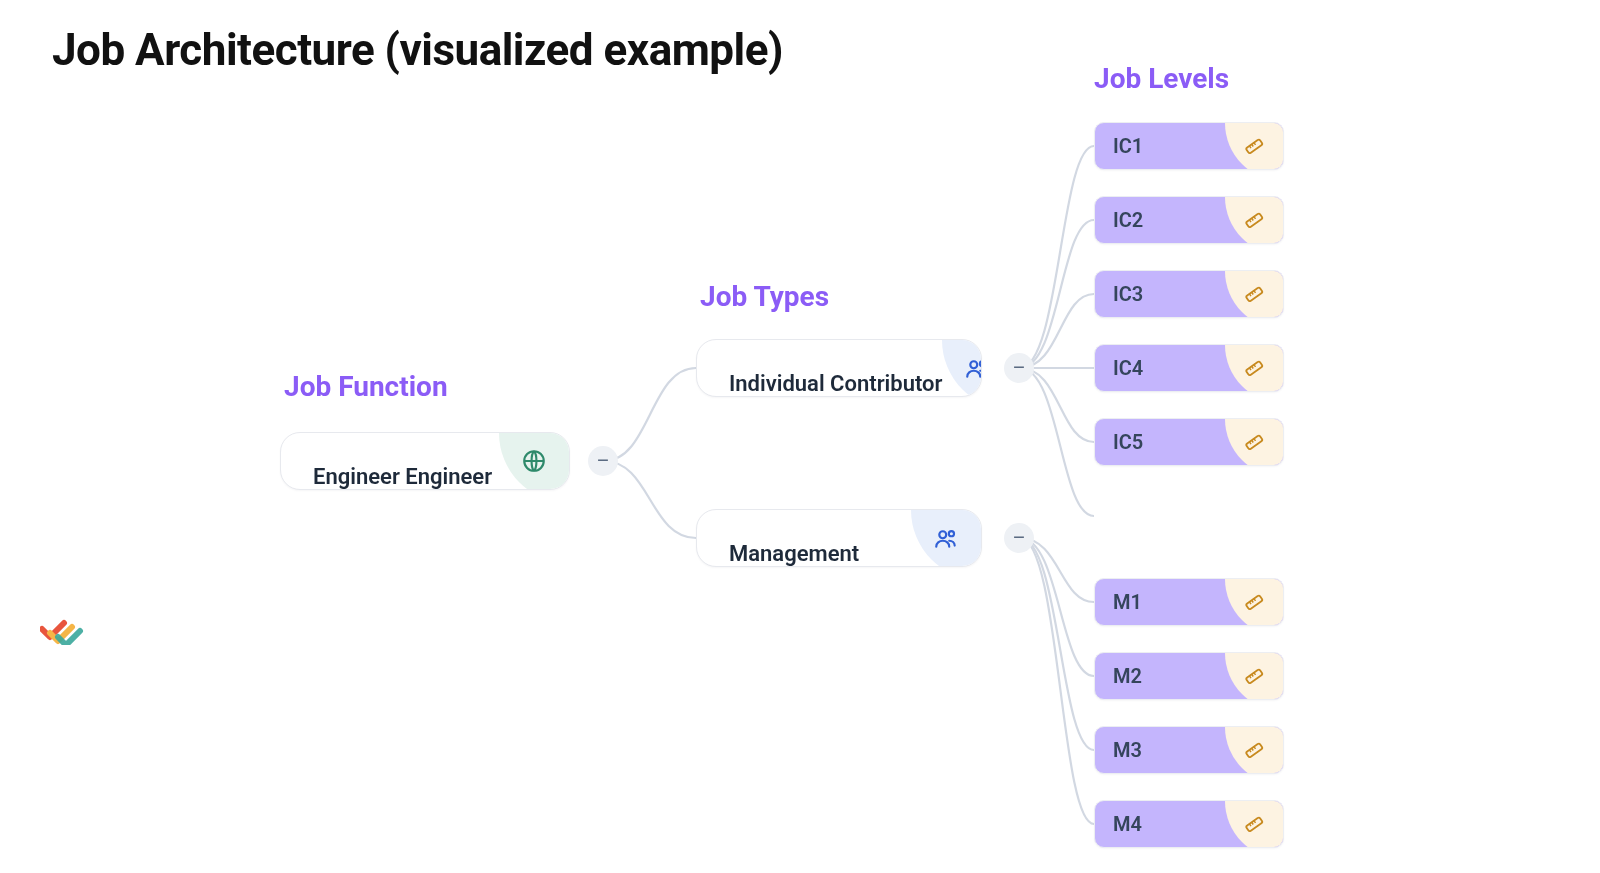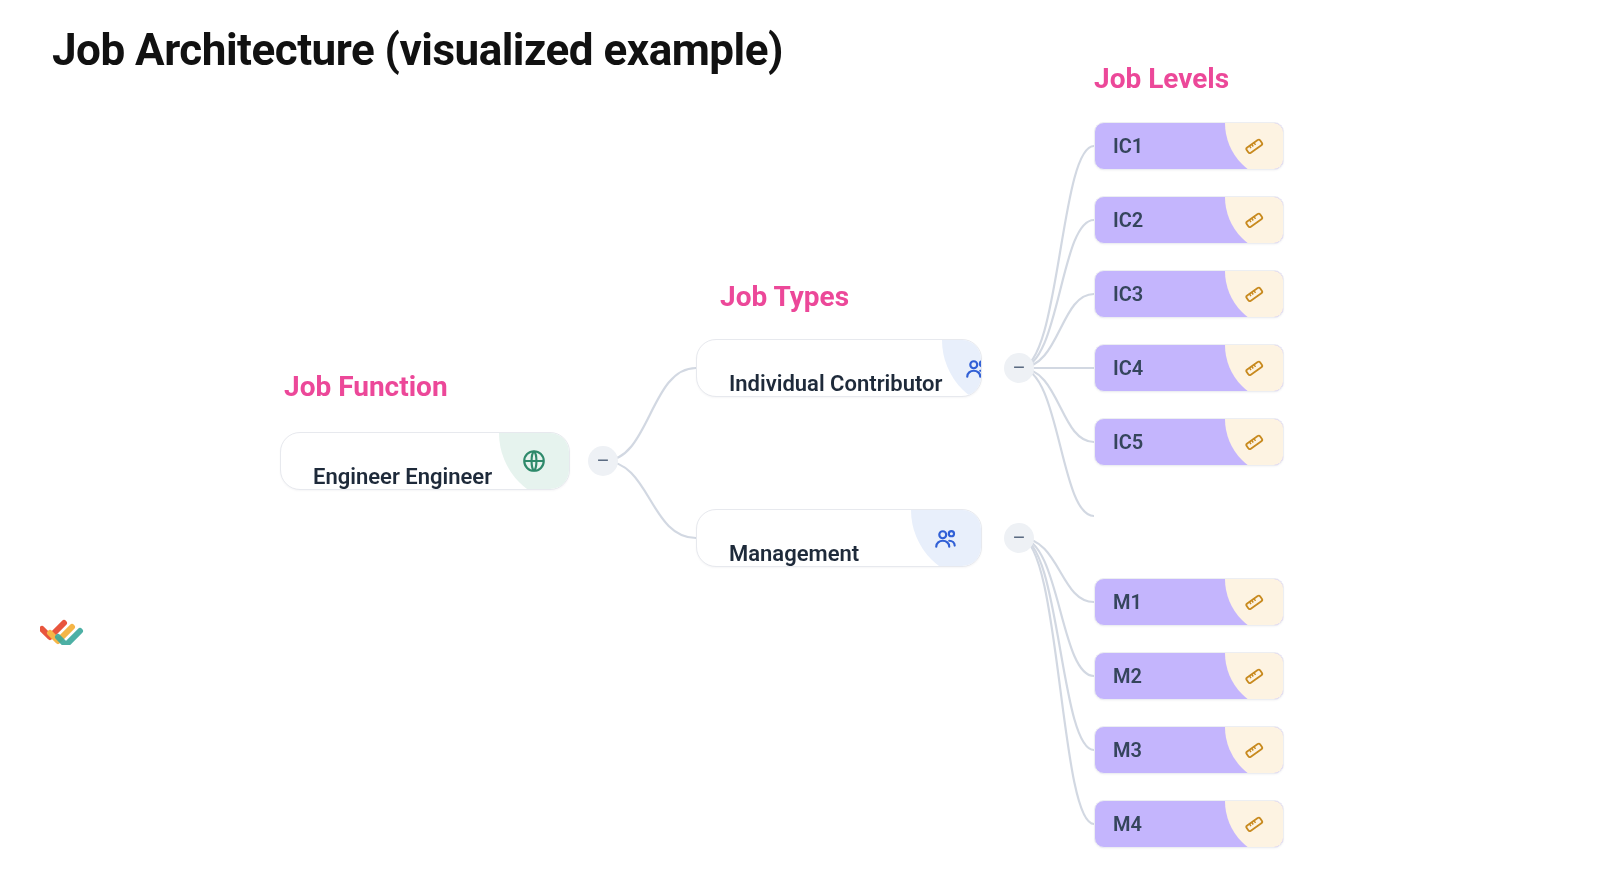--- a/index.html
+++ b/index.html
@@ -10,21 +10,21 @@
     color:#111;
     overflow:hidden;
   }
   .stage{position:relative;width:1600px;height:667px;}
   .title{
     position:absolute;left:52px;top:24px;
     font-size:44px;font-weight:700;letter-spacing:-0.5px;
   }
   .col-header{
     position:absolute;
-    font-size:28px;font-weight:700;color:#ec4899;
+    font-size:28px;font-weight:700;color:#8b5cf6;
   }
 
   
   .node{
     position:absolute;
     height:58px;
     border:1px solid #e7e9ee;
     border-radius:20px;
     background:#fff;
     box-shadow:0 1px 2px rgba(16,24,40,.04);
@@ -119,21 +119,21 @@
 
     <path d="M 1020 538 C 1060 538, 1060 602, 1094 602"></path>
     <path d="M 1020 538 C 1060 538, 1060 676, 1094 676"></path>
     <path d="M 1020 538 C 1060 538, 1060 750, 1094 750"></path>
     <path d="M 1020 538 C 1060 538, 1060 824, 1094 824"></path>
   </svg>
 
   <div class="title">Job Architecture (visualized example)</div>
 
   <div class="col-header" style="left:284px;top:370px;">Job Function</div>
-  <div class="col-header" style="left:700px;top:280px;margin-left:20px;">Job Types</div>
+  <div class="col-header" style="left:700px;top:280px;">Job Types</div>
   <div class="col-header" style="left:1094px;top:62px;">Job Levels</div>
 
   <div class="node" style="left:280px;top:432px;width:290px;">
     <span class="label">Engineer Engineer</span>
     <span class="scoop green">
       <svg width="26" height="26" viewBox="0 0 24 24">
         <circle cx="12" cy="12" r="9" fill="none" stroke="#2e8a6b" stroke-width="2"></circle>
         <path d="M3 12h18 M12 3c3 3 3 15 0 18 M12 3c-3 3-3 15 0 18" fill="none" stroke="#2e8a6b" stroke-width="2"></path>
       </svg>
     </span>

